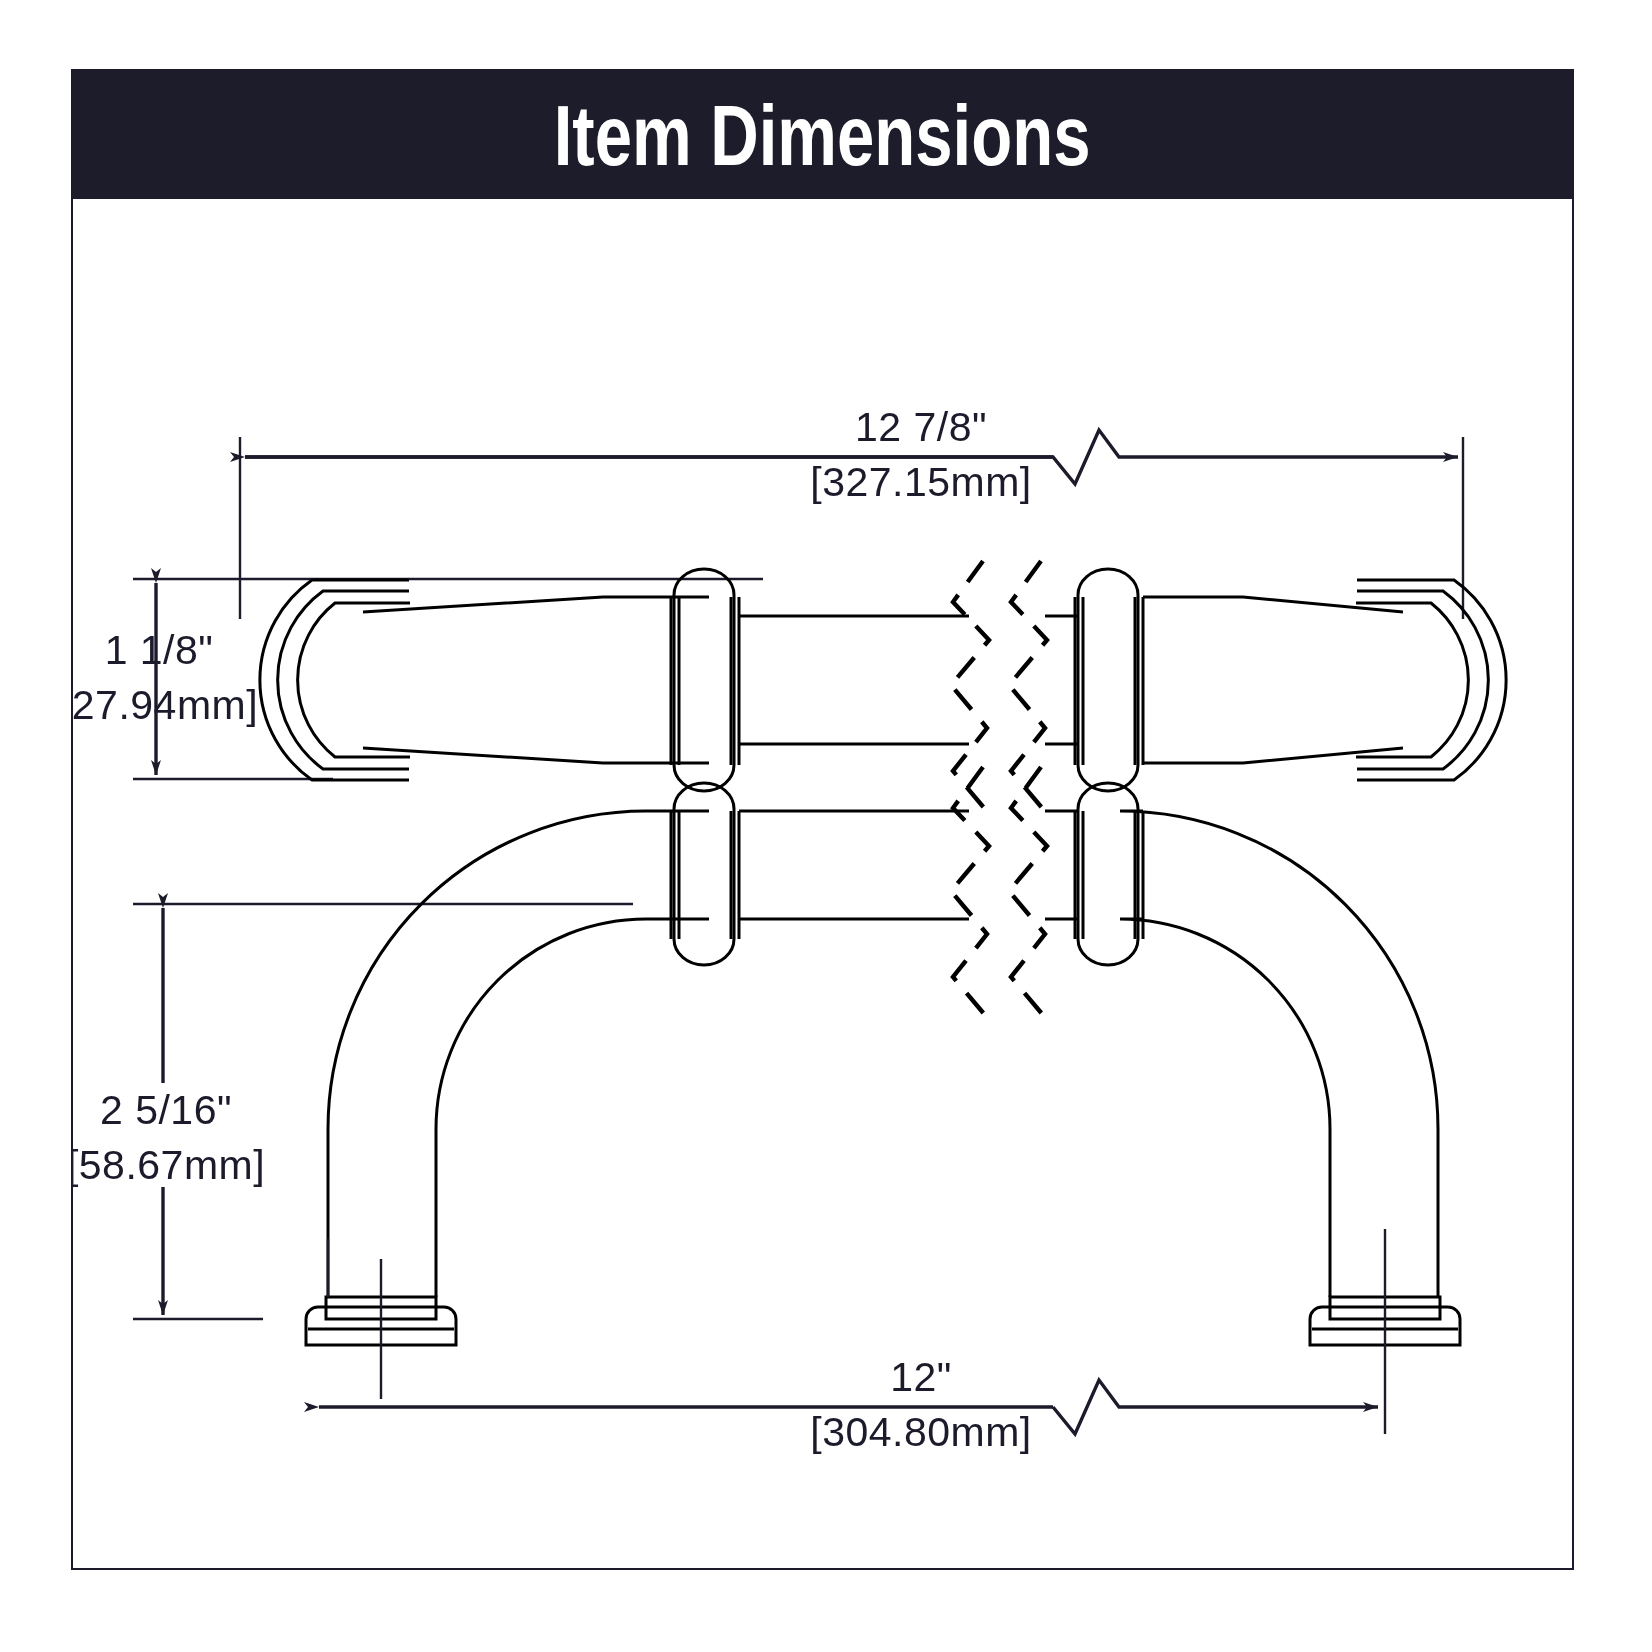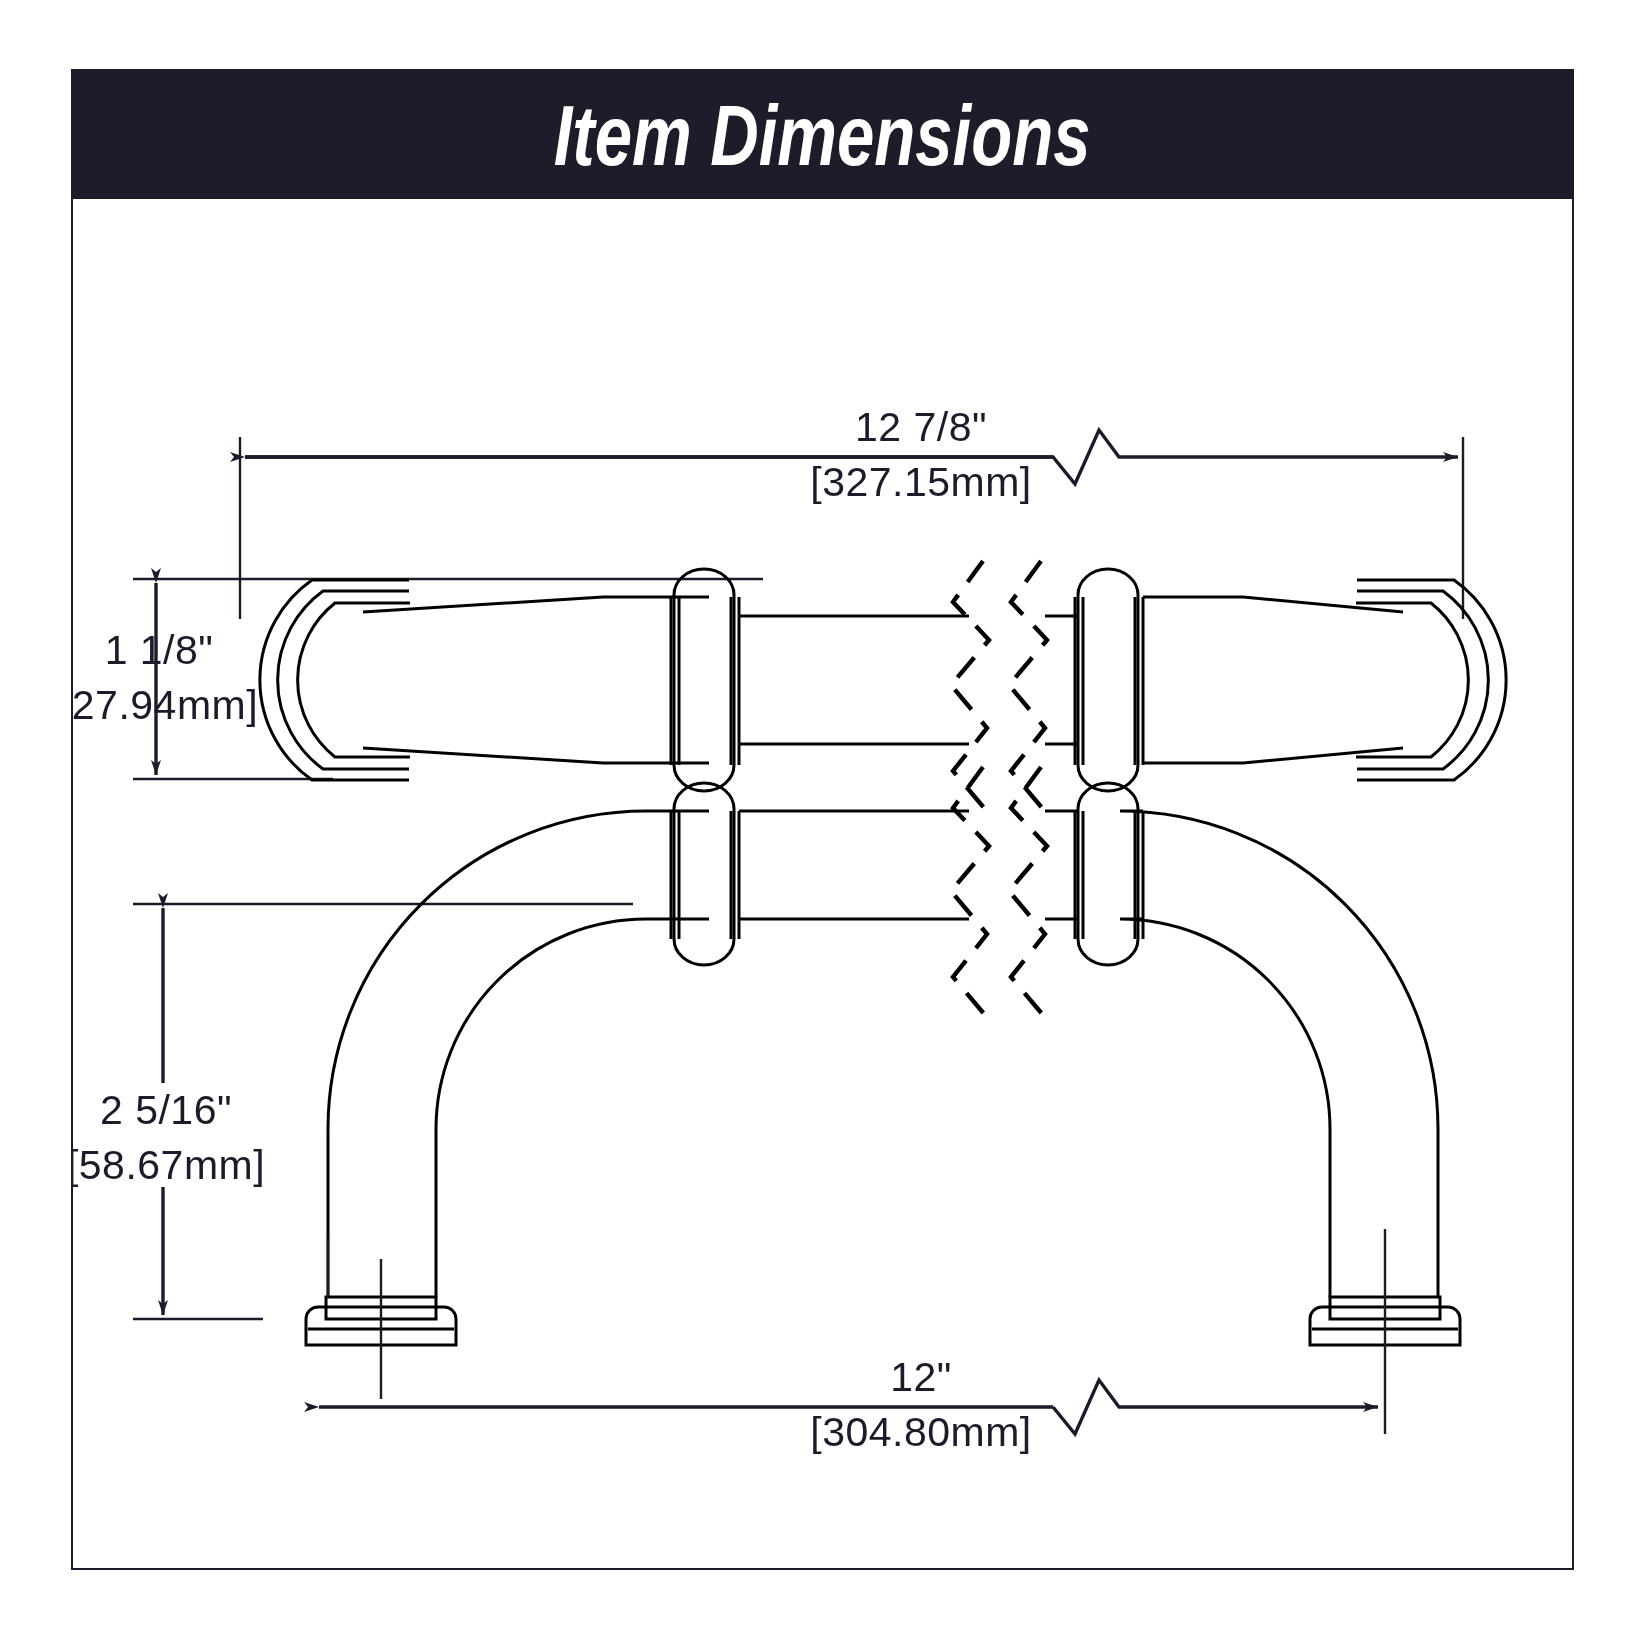--- a/index.html
+++ b/index.html
@@ -33,21 +33,20 @@
     position: absolute;
     left: 0;
     top: 0;
     width: 100%;
     height: 128px;
     background: #1c1c2a;
     display: flex;
     align-items: center;
     justify-content: center;
     box-sizing: border-box;
-    font-style: italic;
   }
   #title-text {
     color: #ffffff;
     font-family: "Liberation Sans Narrow", "Liberation Sans", sans-serif;
     font-size: 86px;
     font-weight: bold;
     letter-spacing: 0px;
     transform: scaleX(0.78);
     transform-origin: center center;
     white-space: nowrap;

